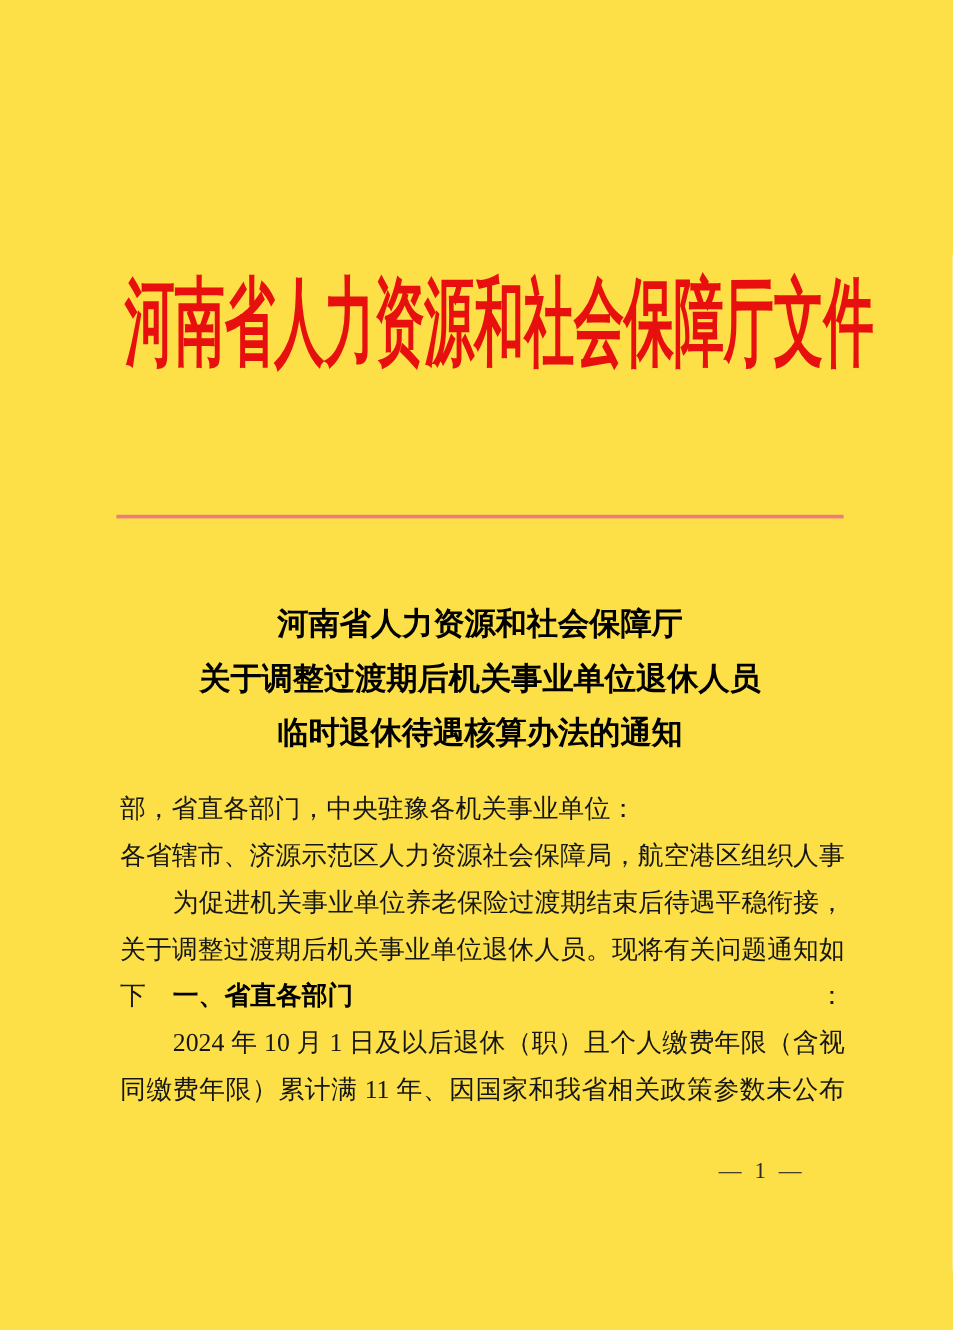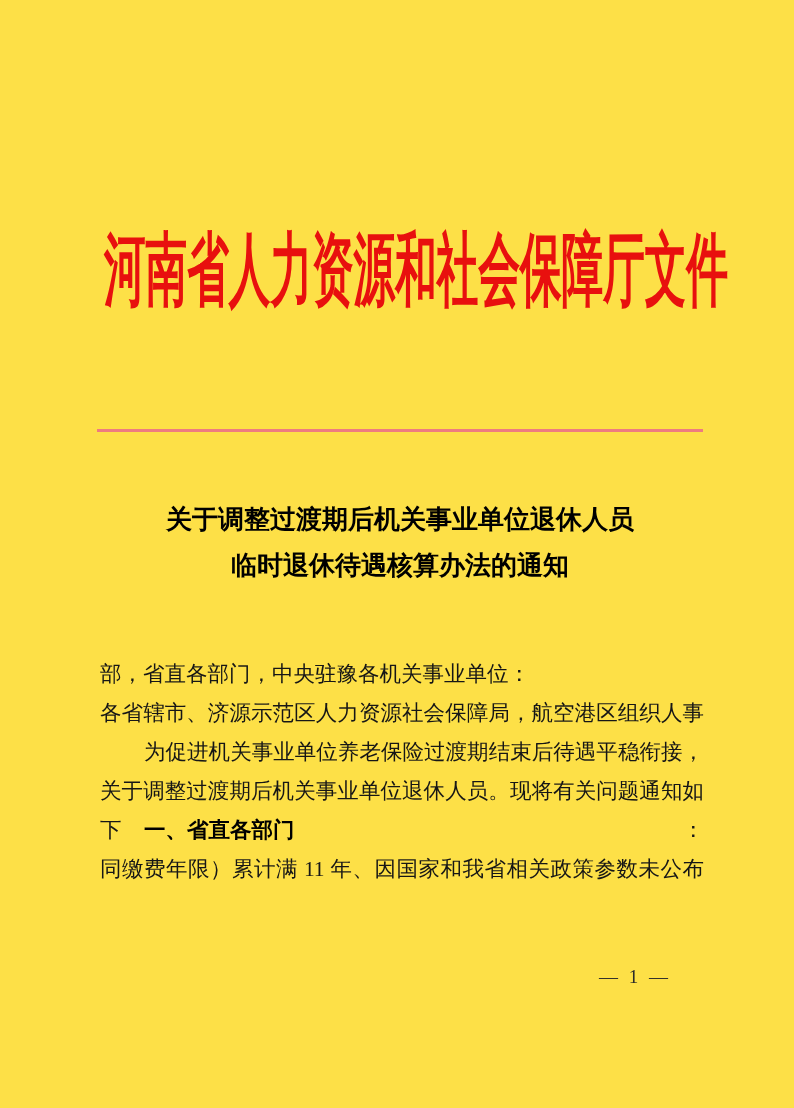--- a/index.html
+++ b/index.html
@@ -115,28 +115,30 @@
 <div class="page">
 
   <div class="masthead">
     <div class="masthead-text" style="color: rgb(232, 16, 14);">河南省人力资源和社会保障厅文件</div>
   </div>
 
 
   <div class="red-rule" style="background: rgb(238, 123, 128);"></div>
 
   <div class="doc-title">
+    <div>河南省人力资源和社会保障厅</div>
     <div>关于调整过渡期后机关事业单位退休人员</div>
     <div>临时退休待遇核算办法的通知</div>
   </div>
 
   <div class="body-text">
     <div class="body-line">部，省直各部门，中央驻豫各机关事业单位：</div>
     <div class="body-line fill">各省辖市、济源示范区人力资源社会保障局，航空港区组织人事</div>
     <div class="body-line indent fill">为促进机关事业单位养老保险过渡期结束后待遇平稳衔接，</div>
     <div class="body-line fill">关于调整过渡期后机关事业单位退休人员。现将有关问题通知如下：</div>
     <div class="body-line indent heading">一、省直各部门</div>
+    <div class="body-line indent fill">2024 年 10 月 1 日及以后退休（职）且个人缴费年限（含视</div>
     <div class="body-line fill">同缴费年限）累计满 11 年、因国家和我省相关政策参数未公布</div>
   </div>
 
   <div class="page-number">— 1 —</div>
 
 </div>
 
 </body></html>

